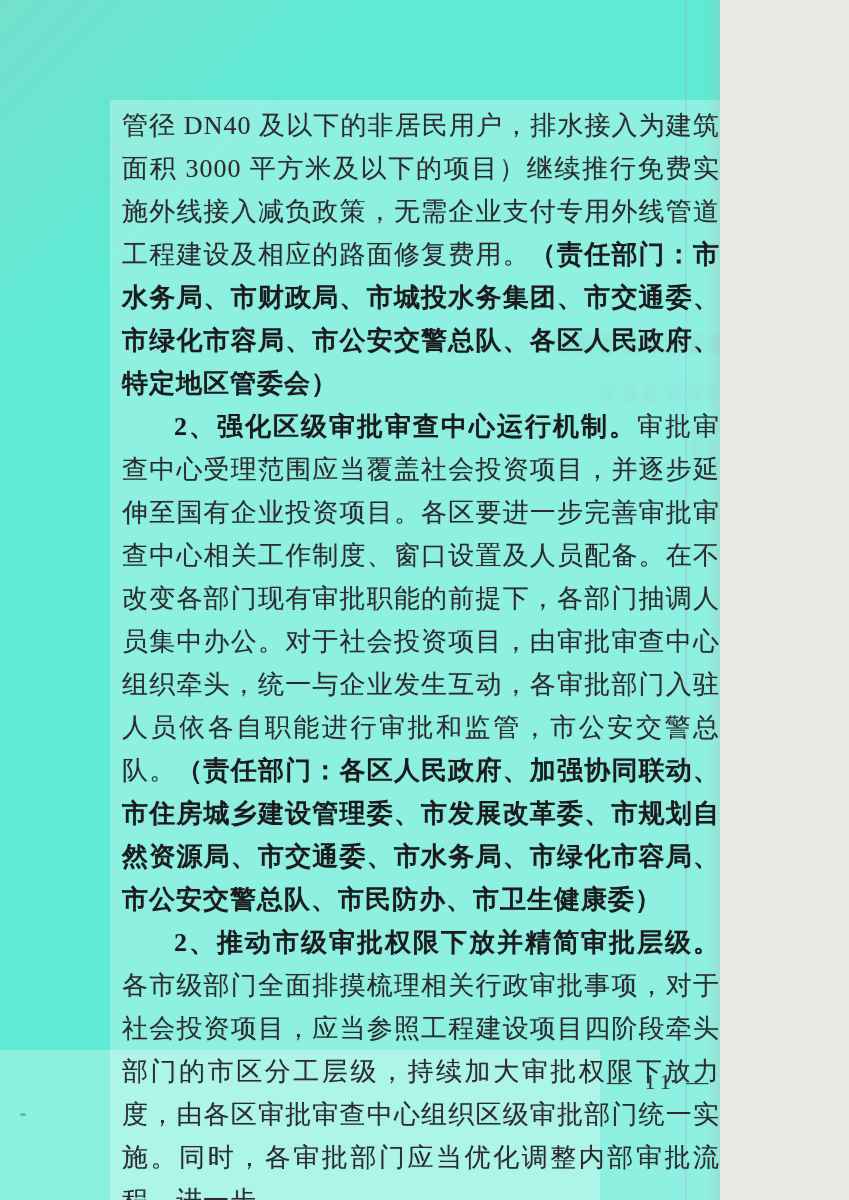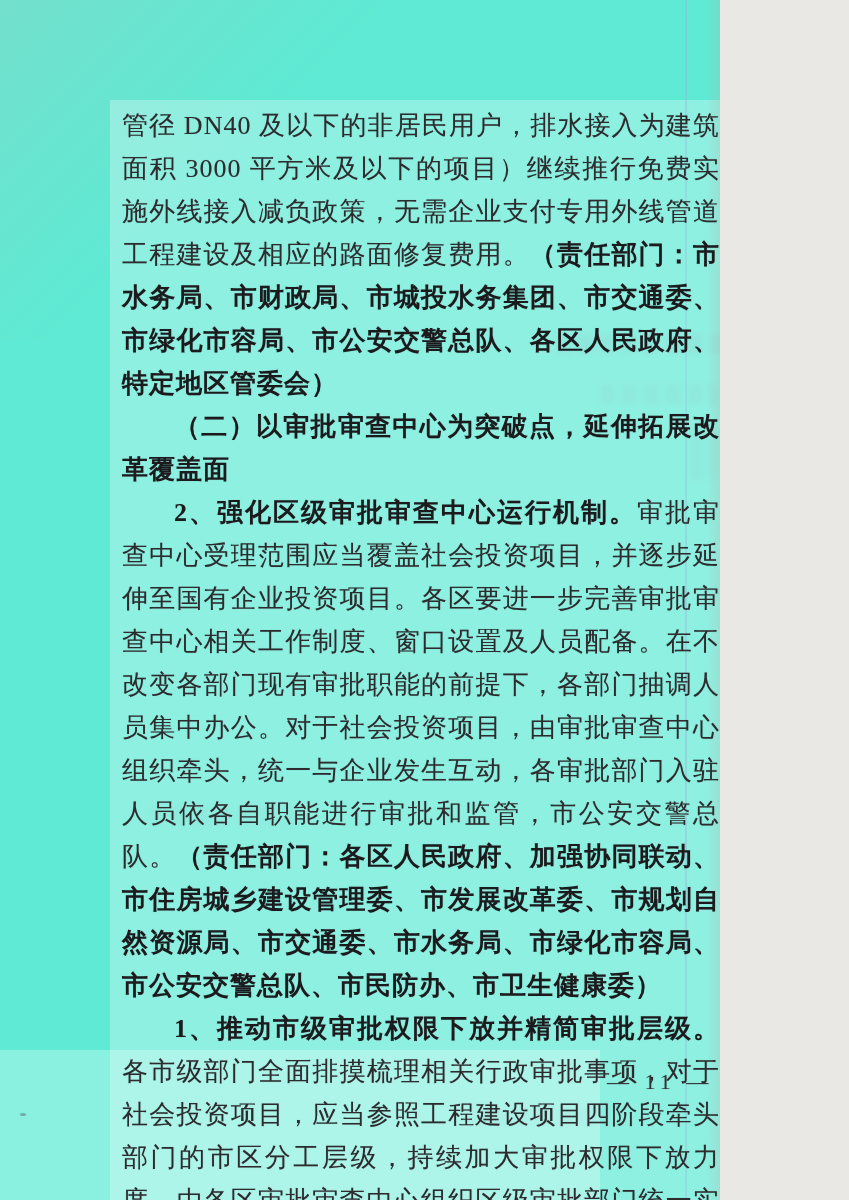--- a/index.html
+++ b/index.html
@@ -130,29 +130,26 @@
   <div class="bleed bleed-4"></div>
   <div class="bleed bleed-5"></div>
   <div class="speck"></div>
 
   <div class="content">
 
     <p class="para">
       <span class="seg normal">管径 DN40 及以下的非居民用户，排水接入为建筑面积 3000 平方米及以下的项目）继续推行免费实施外线接入减负政策，无需企业支付专用外线管道工程建设及相应的路面修复费用。</span><span class="seg bold">（责任部门：市水务局、市财政局、市城投水务集团、市交通委、市绿化市容局、市公安交警总队、各区人民政府、特定地区管委会）</span>
     </p>
 
-    <p class="para indent">
-      <span class="seg bold">（二）以审批审查中心为突破点，延伸拓展改革覆盖面</span>
-    </p>
 
     <p class="para indent">
       <span class="seg bold">2、强化区级审批审查中心运行机制。</span><span class="seg normal">审批审查中心受理范围应当覆盖社会投资项目，并逐步延伸至国有企业投资项目。各区要进一步完善审批审查中心相关工作制度、窗口设置及人员配备。在不改变各部门现有审批职能的前提下，各部门抽调人员集中办公。对于社会投资项目，由审批审查中心组织牵头，统一与企业发生互动，各审批部门入驻人员依各自职能进行审批和监管，市公安交警总队。</span><span class="seg bold">（责任部门：各区人民政府、加强协同联动、市住房城乡建设管理委、市发展改革委、市规划自然资源局、市交通委、市水务局、市绿化市容局、市公安交警总队、市民防办、市卫生健康委）</span>
     </p>
 
     <p class="para indent">
-      <span class="seg bold">1、推动市级审批权限下放并精简审批层级。</span><span class="seg normal">各市级部门全面排摸梳理相关行政审批事项，对于社会投资项目，应当参照工程建设项目四阶段牵头部门的市区分工层级，持续加大审批权限下放力度，由各区审批审查中心组织区级审批部门统一实施。同时，各审批部门应当优化调整内部审批流程，进一步</span>
+      <span class="seg bold">2、推动市级审批权限下放并精简审批层级。</span><span class="seg normal">各市级部门全面排摸梳理相关行政审批事项，对于社会投资项目，应当参照工程建设项目四阶段牵头部门的市区分工层级，持续加大审批权限下放力度，由各区审批审查中心组织区级审批部门统一实施。同时，各审批部门应当优化调整内部审批流程，进一步</span>
     </p>
 
   </div>
 
   <div class="page-number">— 11 —</div>
 
 </div>
 
 </body></html>

